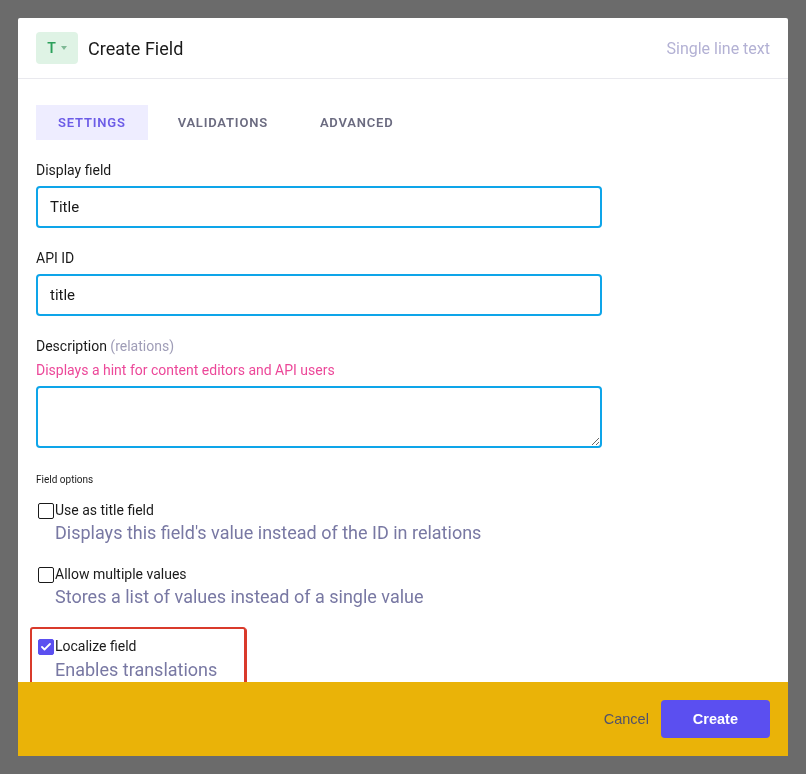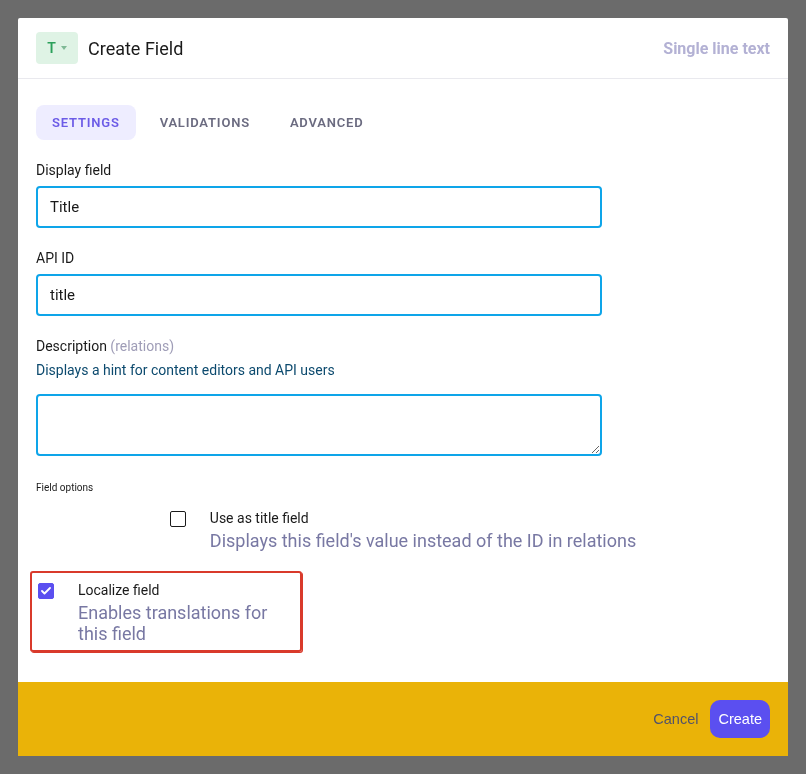--- a/index.html
+++ b/index.html
@@ -40,85 +40,85 @@
       gap: 3px;
     }
     .type-badge .caret {
       width: 0; height: 0;
       border-left: 3px solid transparent;
       border-right: 3px solid transparent;
       border-top: 4px solid #7fb995;
       margin-left: 2px;
     }
     .modal-title { font-size: 18px; font-weight: 400; color: #1a1a1a; }
-    .field-type { color: #b3b1d4; font-size: 16px; font-weight: bold; }
+    .field-type { color: #b3b1d4; font-size: 16px; }
     .tabs {
       display: flex;
       gap: 8px;
       padding: 26px 18px 0 18px;
     }
     .tab {
-      padding: 10px 16px;
+      padding: 10px 22px;
       font-size: 13px;
       letter-spacing: 0.8px;
       font-weight: 600;
       color: #6b6b80;
       cursor: pointer;
-      border-radius: 8px;
+      border-radius: 0;
     }
     .tab.active { background: #eeedff; color: #6c5ce7; }
     .form-body { padding: 22px 18px 10px 18px; flex: 1; overflow: auto; }
     .form-group { margin-bottom: 22px; width: 566px; }
     .label { font-size: 14px; color: #1a1a1a; margin-bottom: 8px; display: block; }
     .label .optional { color: #9f9db7; }
-    .hint { font-size: 14px; color: #0c4a6e; margin-bottom: 16px; }
+    .hint { font-size: 14px; color: #ec4899; margin-bottom: 8px; }
     .text-input, .textarea {
       width: 100%;
       border: 2px solid #0ea5e9;
       border-radius: 4px;
       padding: 10px 12px;
       font-size: 15px;
       color: #1a1a1a;
       font-family: inherit;
     }
     .textarea { height: 62px; resize: vertical; }
     .section-title { font-size: 10px; color: #1a1a1a; margin-bottom: 14px; }
-    .option-row { display: flex; align-items: flex-start; gap: 24px; margin-bottom: 18px; padding: 2px; justify-content: center; }
+    .option-row { display: flex; align-items: flex-start; gap: 1px; margin-bottom: 18px; padding: 2px; }
     .checkbox {
       width: 16px; height: 16px; border: 1.5px solid #1a1a1a; border-radius: 2px;
       display: flex; align-items: center; justify-content: center;
       flex-shrink: 0; margin-top: 2px; cursor: pointer;
     }
     .checkbox.checked { background: #5b4ff0; border-color: #5b4ff0; }
     .checkbox.checked svg { width: 10px; height: 8px; }
     .option-text .opt-label { font-size: 14px; color: #1a1a1a; line-height: 1.3; }
     .option-text .opt-hint { font-size: 18px; color: #7878a3; margin-top: 3px; }
     .highlight-box {
       border: 2.5px solid #d93a2b;
       border-radius: 3px;
       padding: 6px 4px 4px 4px;
       margin-left: -6px;
-      width: 272px;
+      width: 216px;
       box-shadow: 1px 1px 0 #d93a2b;
     }
     .highlight-box .option-row { margin-bottom: 0; }
     .modal-footer {
       background: #eab308;
       padding: 18px;
       display: flex;
       justify-content: flex-end;
       gap: 4px;
     }
     .btn-cancel {
       background: none; border: none; font-size: 14.5px; color: #52526b;
       font-weight: 500; cursor: pointer; padding: 10px 8px;
     }
     .btn-create {
-      background: #5b4ff0; color: #fff; border: none; border-radius: 10px;
-      font-size: 14.5px; font-weight: 400; padding: 11px 8px; cursor: pointer;
+      background: #5b4ff0; color: #fff; border: none; border-radius: 4px;
+      font-size: 14.5px; font-weight: 700; padding: 11px 32px; cursor: pointer;
     }
   </style>
 </head>
 <body>
 
 <div class="modal">
 
   <div class="modal-header">
     <div class="header-left">
       <div class="type-badge">
@@ -160,20 +160,27 @@
     <div class="section-title">Field options</div>
 
     <div class="option-row">
       <div class="checkbox"></div>
       <div class="option-text">
         <div class="opt-label">Use as title field</div>
         <div class="opt-hint">Displays this field's value instead of the ID in relations</div>
       </div>
     </div>
 
+    <div class="option-row">
+      <div class="checkbox"></div>
+      <div class="option-text">
+        <div class="opt-label">Allow multiple values</div>
+        <div class="opt-hint">Stores a list of values instead of a single value</div>
+      </div>
+    </div>
 
     <div class="highlight-box">
       <div class="option-row">
         <div class="checkbox checked">
           <svg viewBox="0 0 10 8">
               <path d="M1 4 L3.5 6.5 L9 1" stroke="#fff" stroke-width="1.8" fill="none" stroke-linecap="round" stroke-linejoin="round"></path>
             </svg>
         </div>
         <div class="option-text">
           <div class="opt-label">Localize field</div>

